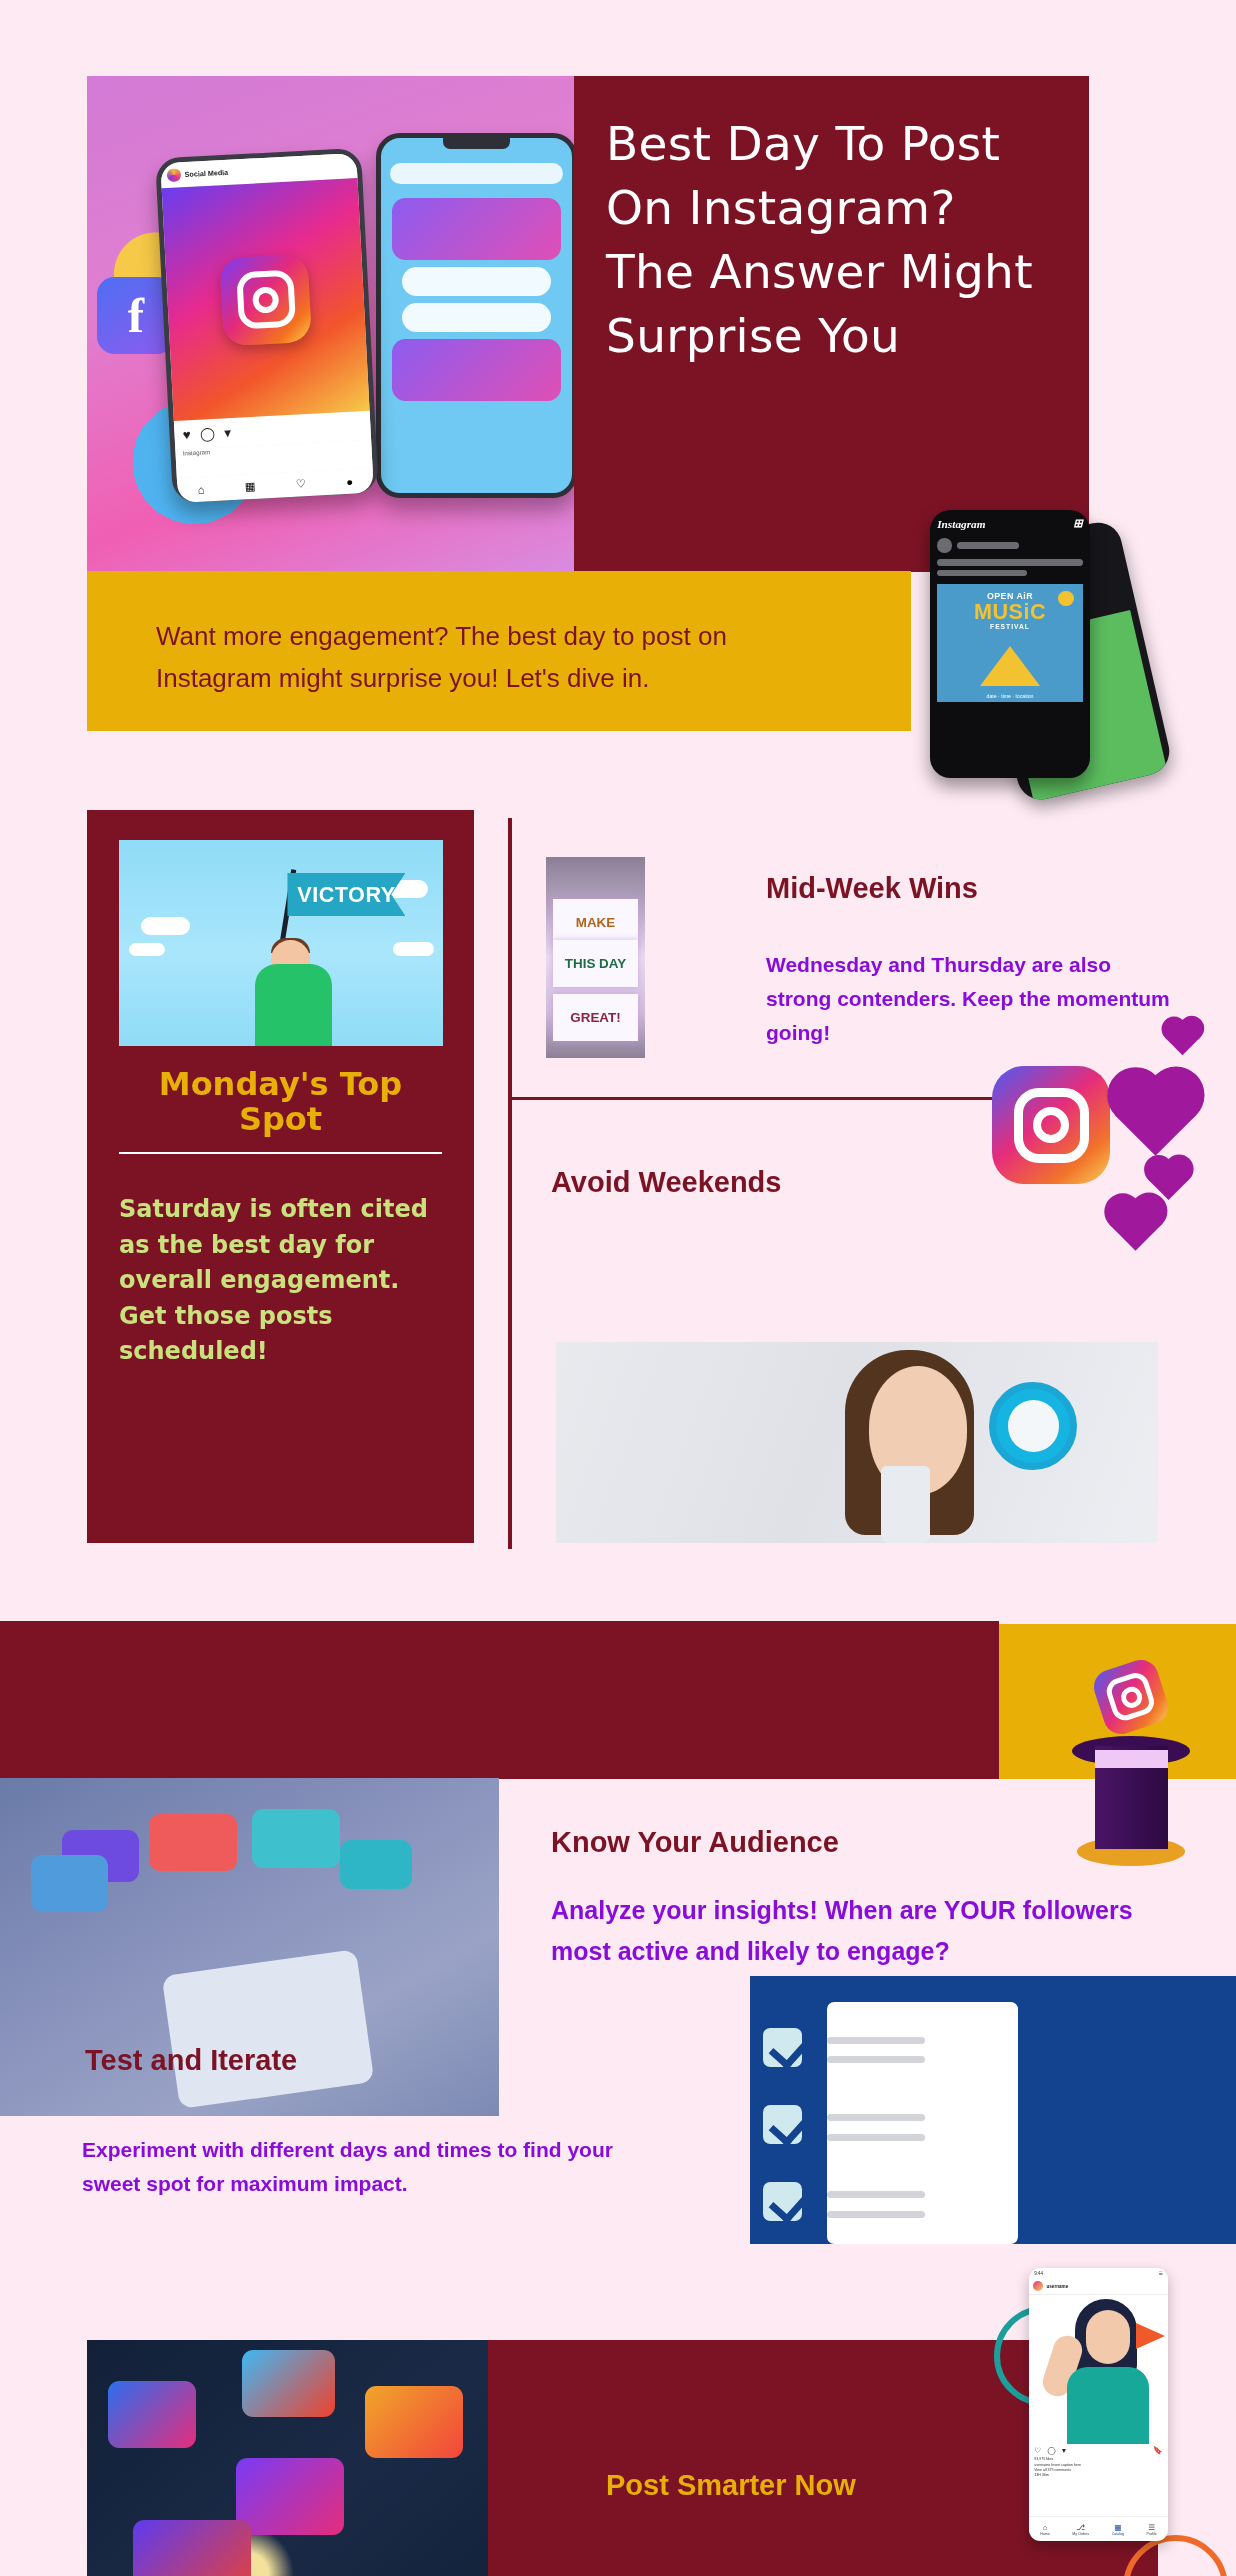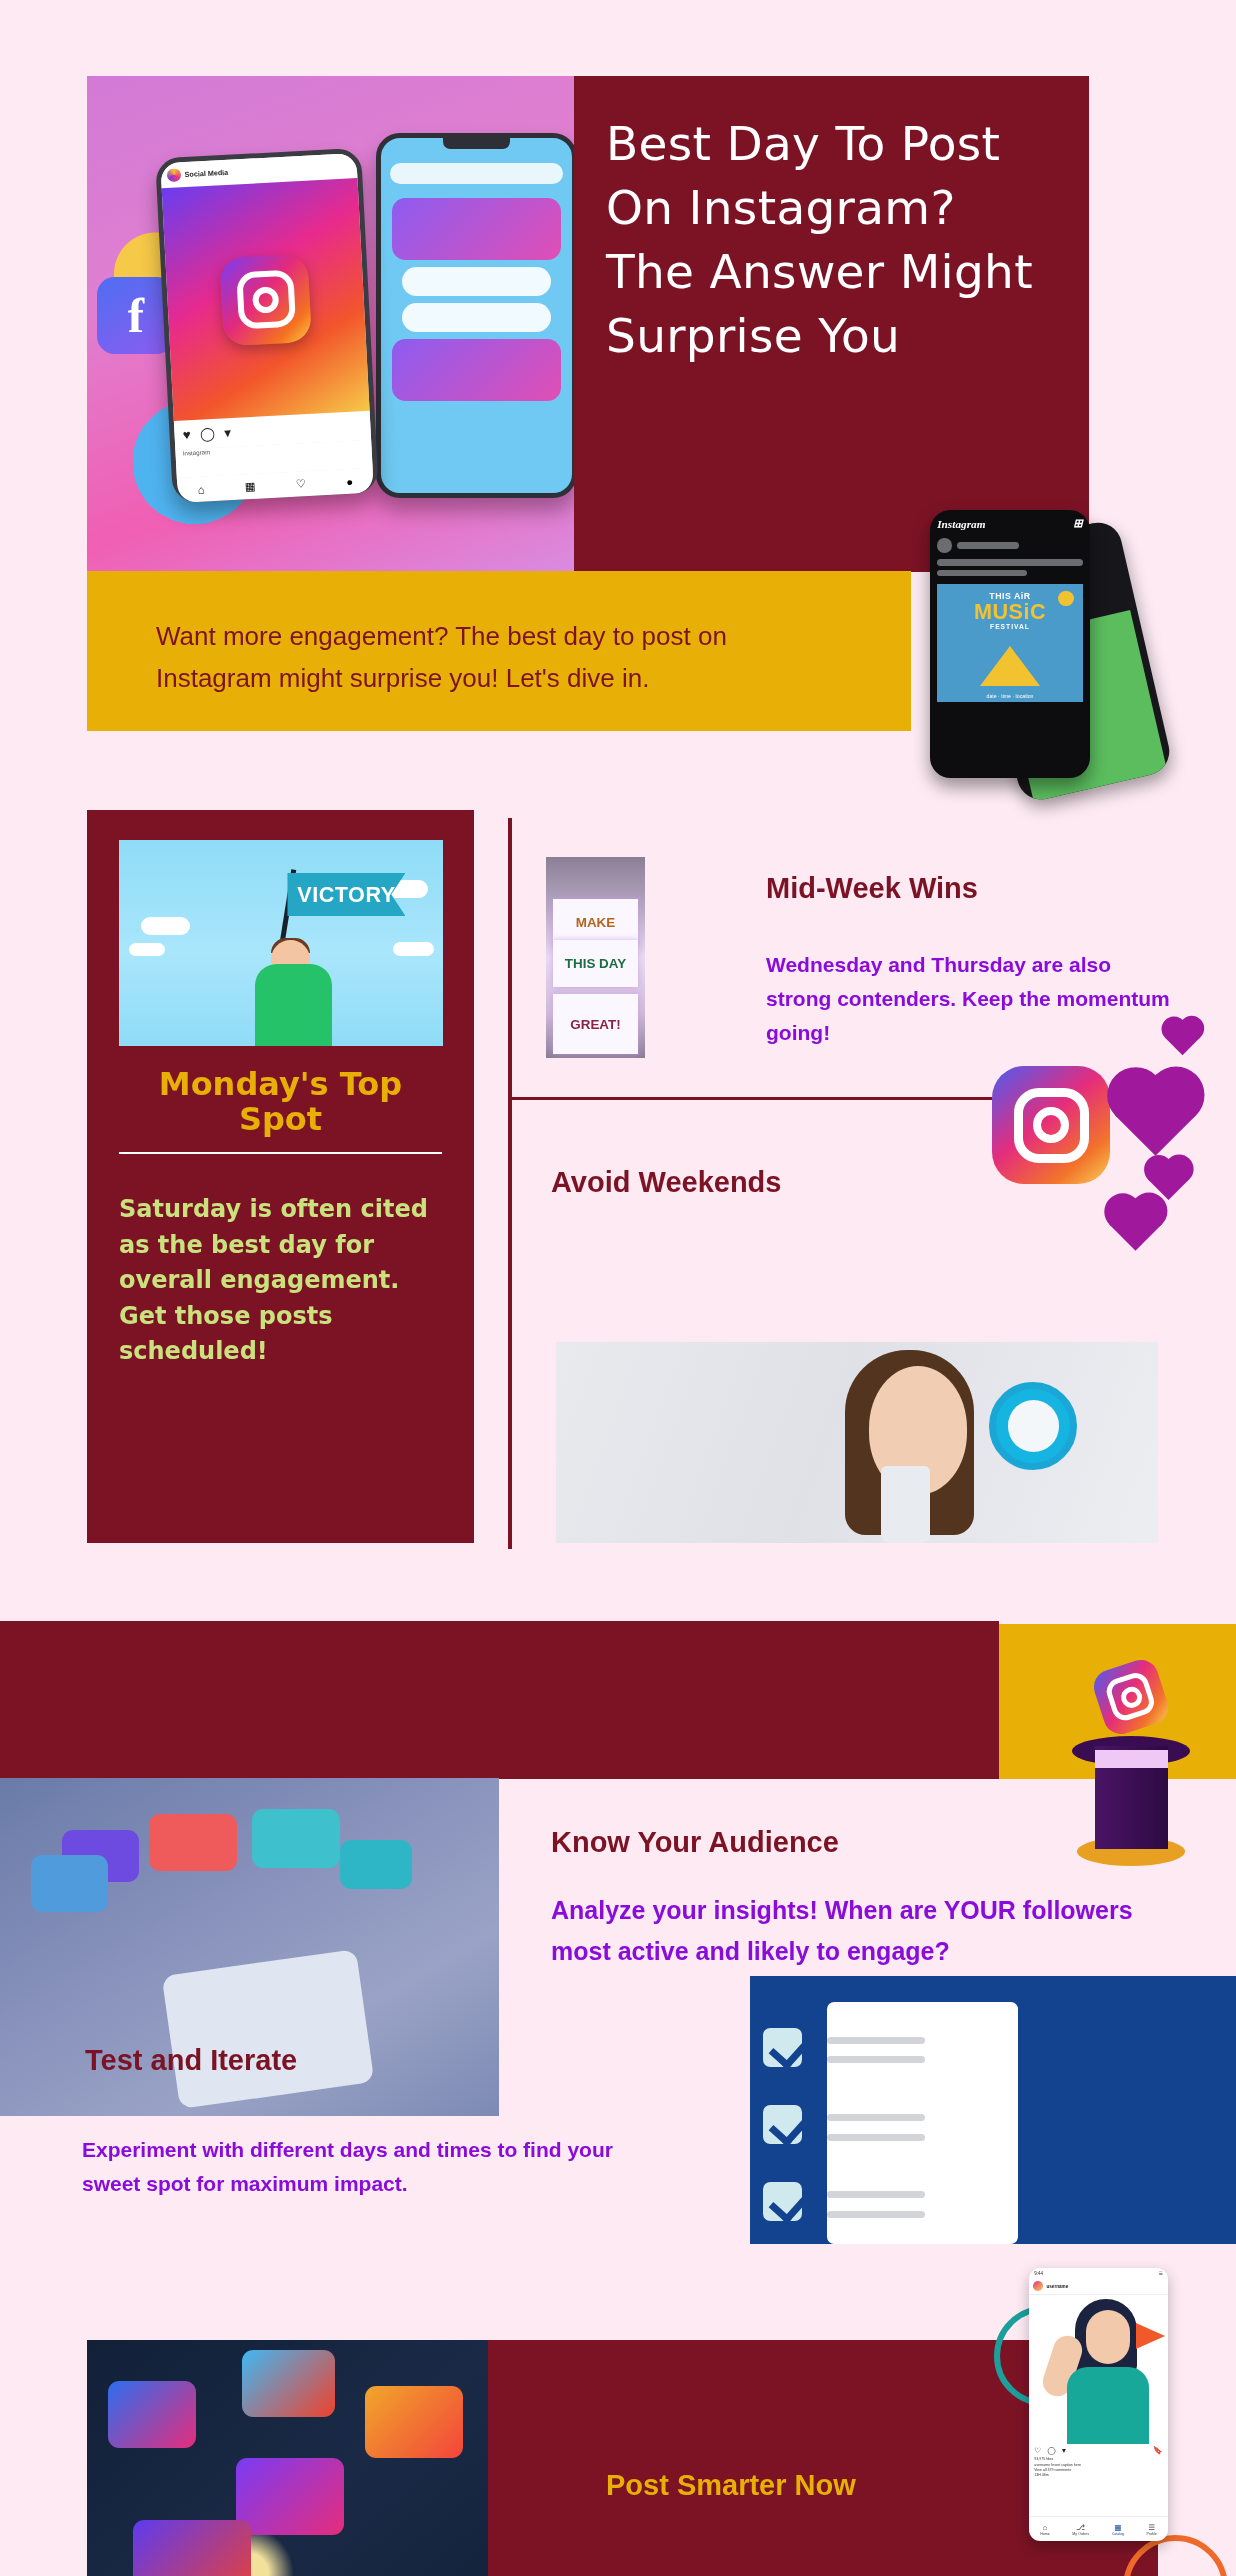--- a/index.html
+++ b/index.html
@@ -272,21 +272,21 @@
         <span>⊞</span>
       </div>
       <div class="row">
         <span class="dot"></span>
         <span class="bar" style="width:62px"></span>
       </div>
       <div class="bar" style="width:100%;margin-top:6.2px"></div>
       <div class="bar" style="width:62%;margin-top:4.1px"></div>
       <div class="poster">
         <div class="sun"></div>
-        <div class="l1">THIS AiR</div>
+        <div class="l1">OPEN AiR</div>
         <div class="l2">MUSiC</div>
         <div class="l3">FESTIVAL</div>
         <div class="tent"></div>
         <div class="date">date · time · location</div>
       </div>
     </div>
   </div>
 
   <div class="abs" id="tue-card">
     <div id="tue-img">
@@ -304,21 +304,21 @@
     <div id="tue-rule"></div>
     <p id="tue-body">Saturday is often cited as the best day for overall engagement. Get those posts scheduled!</p>
   </div>
 
   <div class="abs" id="vdiv"></div>
   <div class="abs" id="hdiv"></div>
 
   <div class="abs img" id="mw-img">
     <div class="lb" style="top:42px;height:47px;color:#b4651d">MAKE</div>
     <div class="lb" style="top:83px;height:47px;color:#1f6b43">THIS DAY</div>
-    <div class="lb" style="top:137px;height:60px;color:#8a2342">GREAT!</div>
+    <div class="lb" style="top:137px;height:47px;color:#8a2342">GREAT!</div>
   </div>
   <h2 class="abs" id="mw-title">Mid-Week Wins</h2>
   <p class="abs" id="mw-body">Wednesday and Thursday are also strong contenders. Keep the momentum going!</p>
 
   <div class="abs" id="ig-logo-mid"></div>
   <div class="heart" style="left:1170px;top:1025px;width:25px;height:25px"></div>
   <div class="heart" style="left:1127px;top:1087px;width:57px;height:57px"></div>
   <div class="heart" style="left:1154px;top:1165px;width:29px;height:29px"></div>
   <div class="heart" style="left:1117px;top:1206px;width:37px;height:37px"></div>
 

